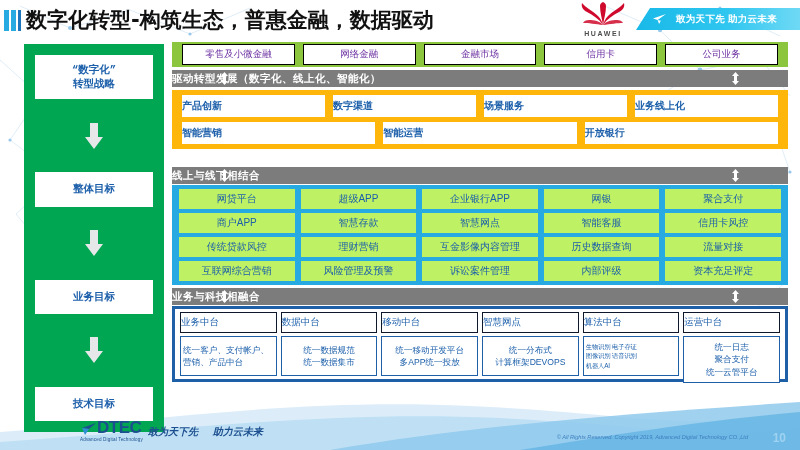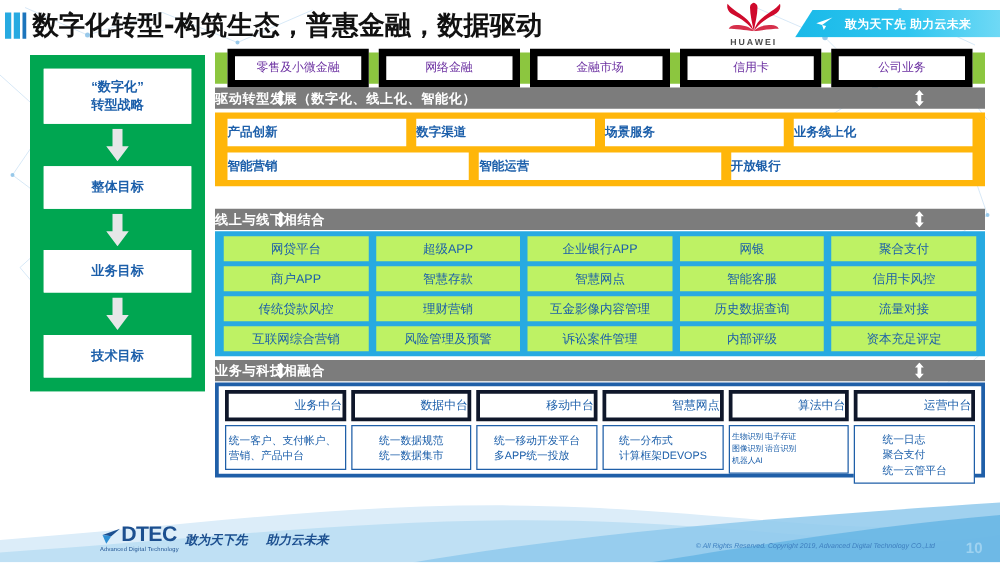--- a/index.html
+++ b/index.html
@@ -45,44 +45,44 @@
   .hw-banner .slogan {
     margin-left: 9px; color: #ffffff; font-size: 9.5px; font-weight: bold;
     letter-spacing: .3px; white-space: nowrap;
   }
 
   
   .body-area { position: absolute; left: 0; top: 40px; width: 800px; height: 365px; z-index: 4; }
 
   
   .left-col {
-    position: absolute; left: 24px; top: 4px; width: 140px; height: 269px;
+    position: absolute; left: 24px; top: 4px; width: 140px; height: 388px;
     background: #00A651; border: 1px solid #00A651;
     display: flex; flex-direction: column; align-items: center;
-    justify-content: space-between; padding: 10px 10px;
+    justify-content: space-between; padding: 10px 10px; font-family: Liberation Mono, monospace;
   }
   .strat-box {
     width: 100%; background: #ffffff; color: #1C5FAA;
     font-size: 10.5px; font-weight: bold; text-align: center;
     padding: 9px 2px; line-height: 1.35; border: 1px solid #ffffff;
   }
   .strat-box.tall { padding: 7px 2px; }
   .arrow-down { width: 22px; height: 26px; }
 
   
   .right-col { position: absolute; left: 172px; top: 0px; width: 616px; height: 360px; }
 
   .green-band {
     position: absolute; left: 0; top: 2px; width: 616px; height: 25px;
     background: #8CC63F; display: flex; align-items: center;
     justify-content: space-between; padding: 0 6px;
   }
   .green-band .cell {
     flex: 1 1 0; margin: 0 4px; background: #ffffff; color: #6A2EA0;
-    font-size: 9.5px; text-align: center; padding: 3px 0; border: 6px solid #000000;
+    font-size: 9.5px; text-align: center; padding: 3px 0; border: 1px solid #000000;
   }
 
   .gray-bar {
     position: absolute; left: 0; width: 616px; height: 17px;
     background: #7C7C7C; color: #ffffff; font-size: 10.5px; font-weight: bold;
     display: flex; align-items: center; letter-spacing: .5px;
   }
   .gray-bar .updown { position: absolute; width: 9px; height: 13px; }
   .gray-bar .updown.l { left: 48px; }
   .gray-bar .updown.r { right: 48px; }
@@ -109,26 +109,26 @@
 
   .navy-band {
     position: absolute; left: 0; width: 616px;
     background: #ffffff; border: 3px solid #1F5FA8; padding: 3px;
     display: flex;
   }
   .navy-band .col {
     flex: 1 1 0; margin: 0 2px; display: flex; flex-direction: column; gap: 3px;
   }
   .navy-band .col .head {
-    border: 3px solid #0f172a; color: #1C5FAA; font-size: 9.5px;
-    text-align: right; padding: 3px 0; background: #ffffff;
+    border: 1px solid #0f172a; color: #1C5FAA; font-size: 9.5px;
+    text-align: left; padding: 3px 0; background: #ffffff;
   }
   .navy-band .col .desc {
     border: 1px solid #1F5FA8; color: #1C5FAA; font-size: 8.6px;
-    padding: 4px 2px; line-height: 1.45; flex: 1;
+    text-align: center; padding: 4px 2px; line-height: 1.45; flex: 1;
     display: flex; align-items: center; justify-content: center; background: #ffffff;
   }
   .navy-band .col .desc.left-al { text-align: left; justify-content: flex-start; }
   .navy-band .col .desc.tiny { font-size: 6.4px; line-height: 1.5; letter-spacing: -.2px; }
 
   
   .footer { position: absolute; left: 0; bottom: 0; width: 800px; height: 46px; z-index: 6; }
   .dtec { position: absolute; left: 80px; bottom: 8px; width: 90px; }
   .dtec-main { display: flex; align-items: flex-end; }
   .dtec-tri { width: 16px; height: 14px; margin-right: 1px; }

